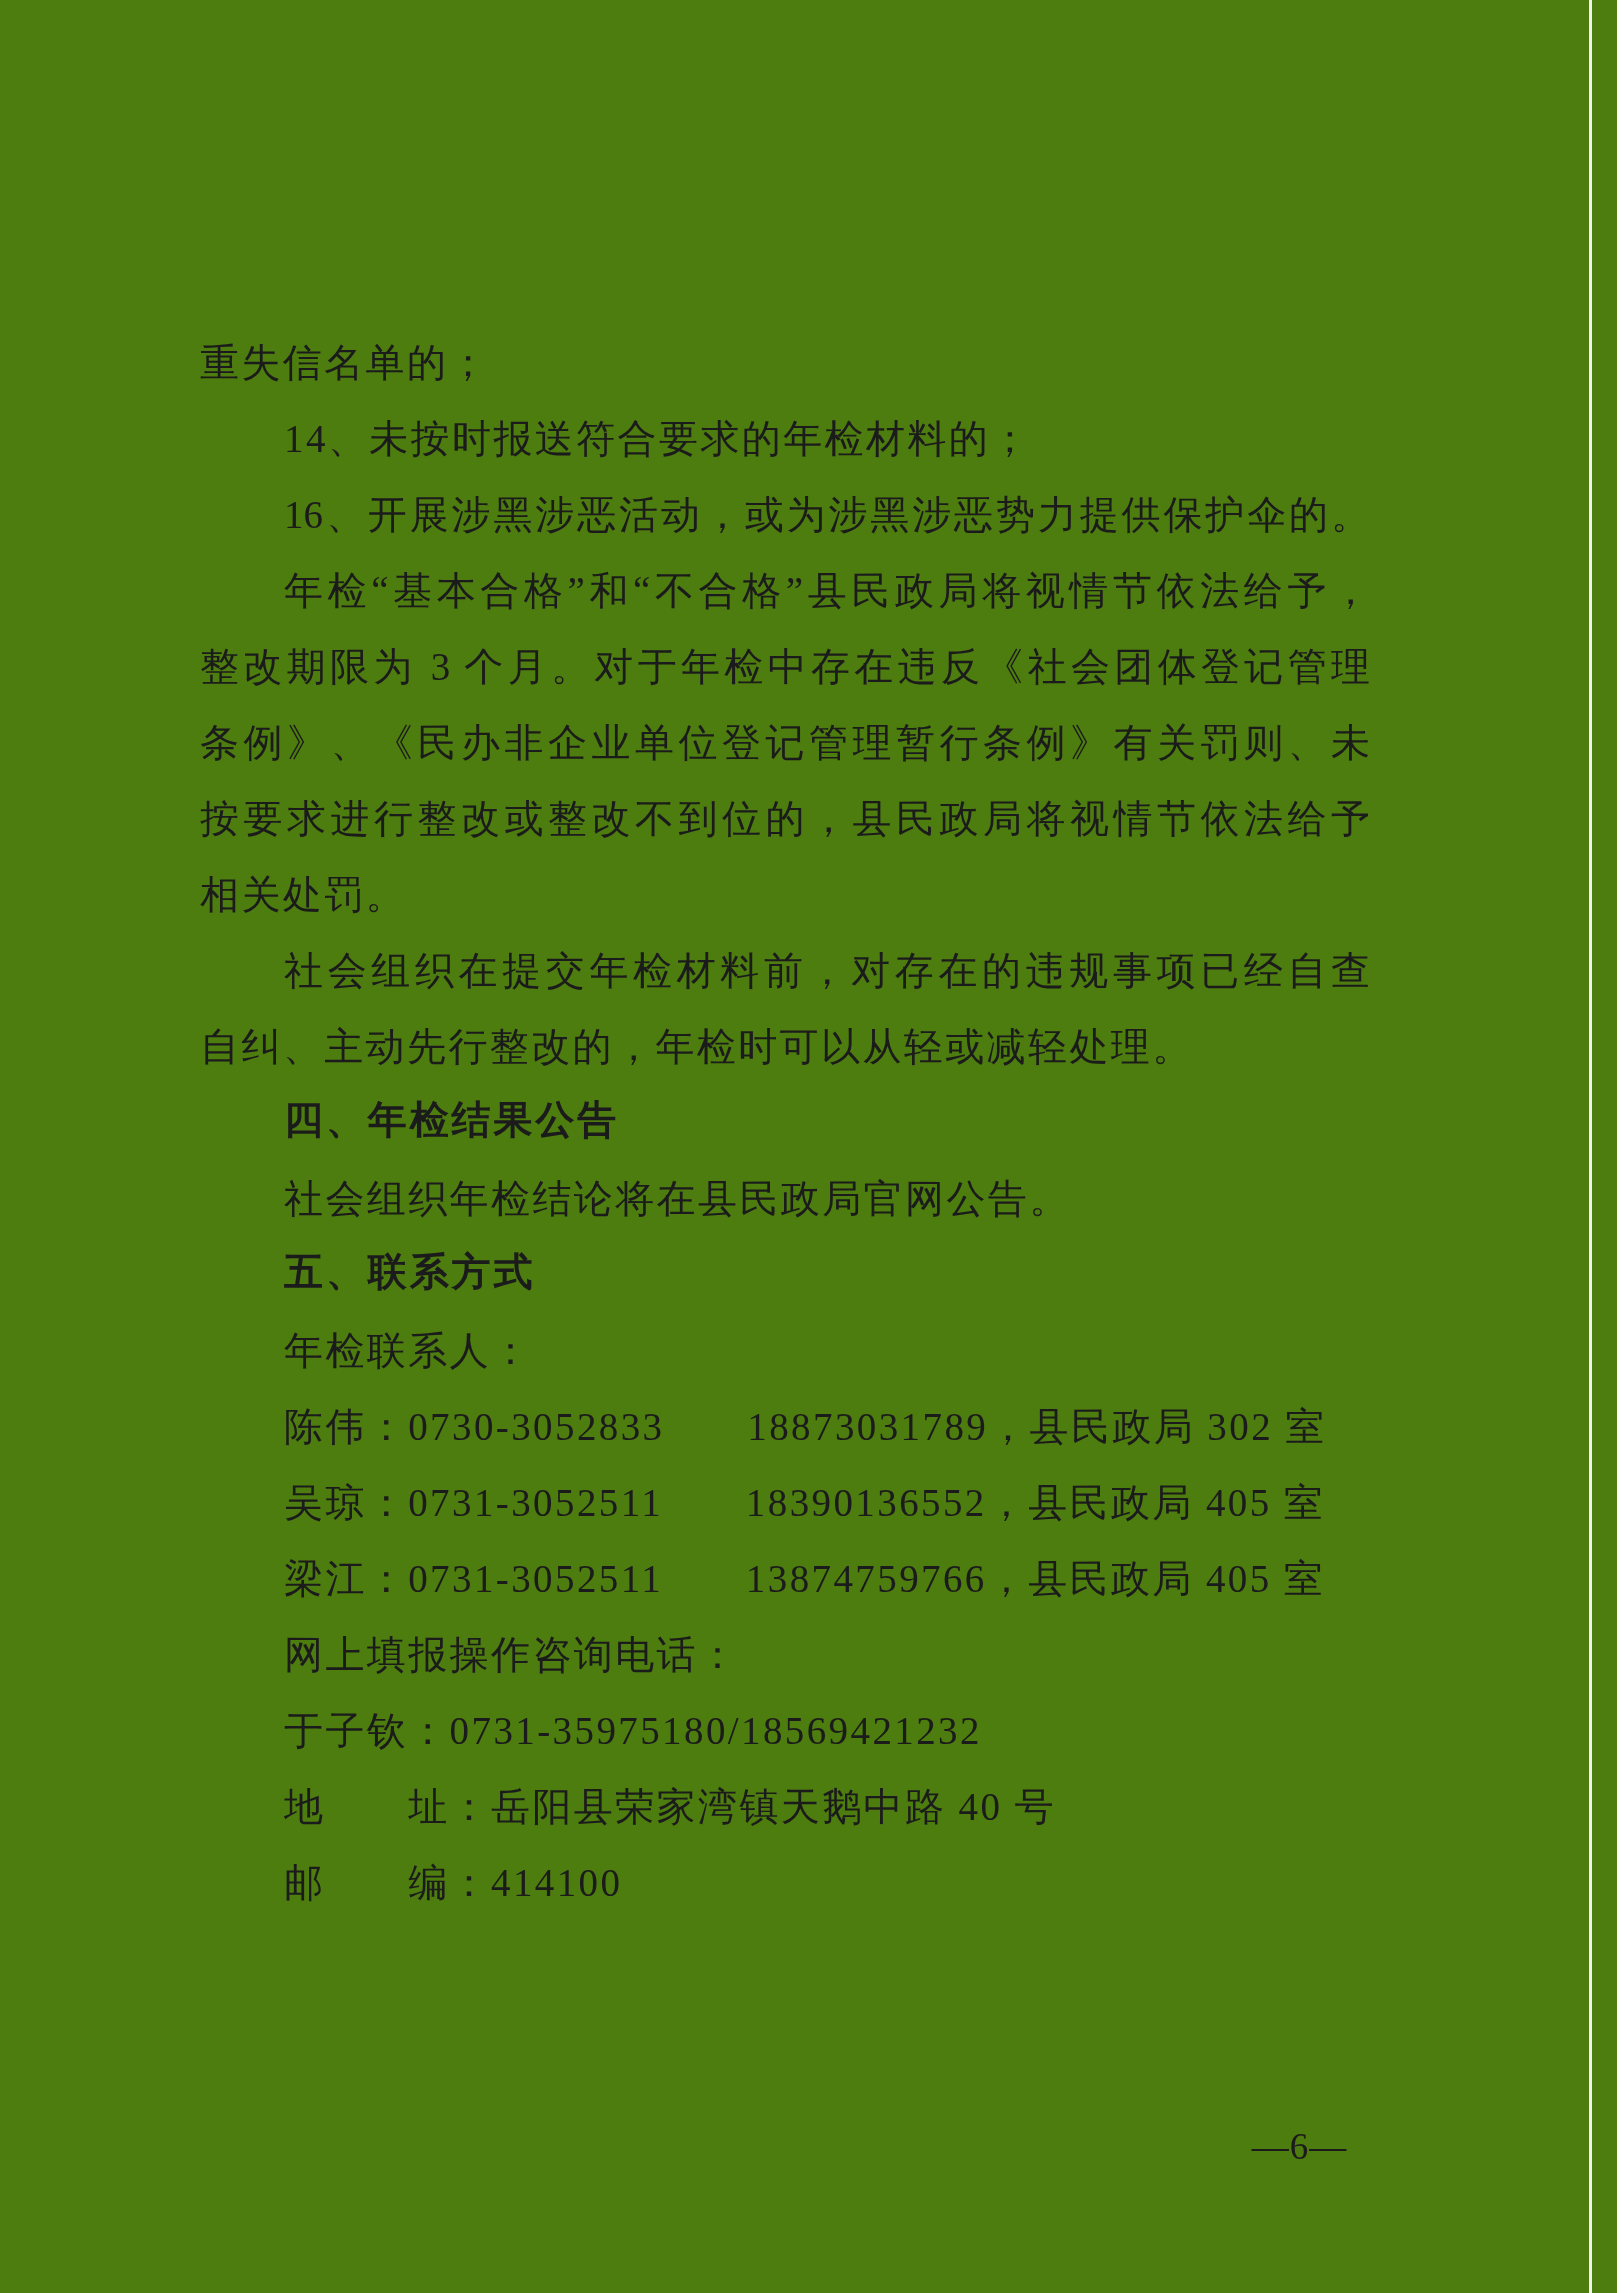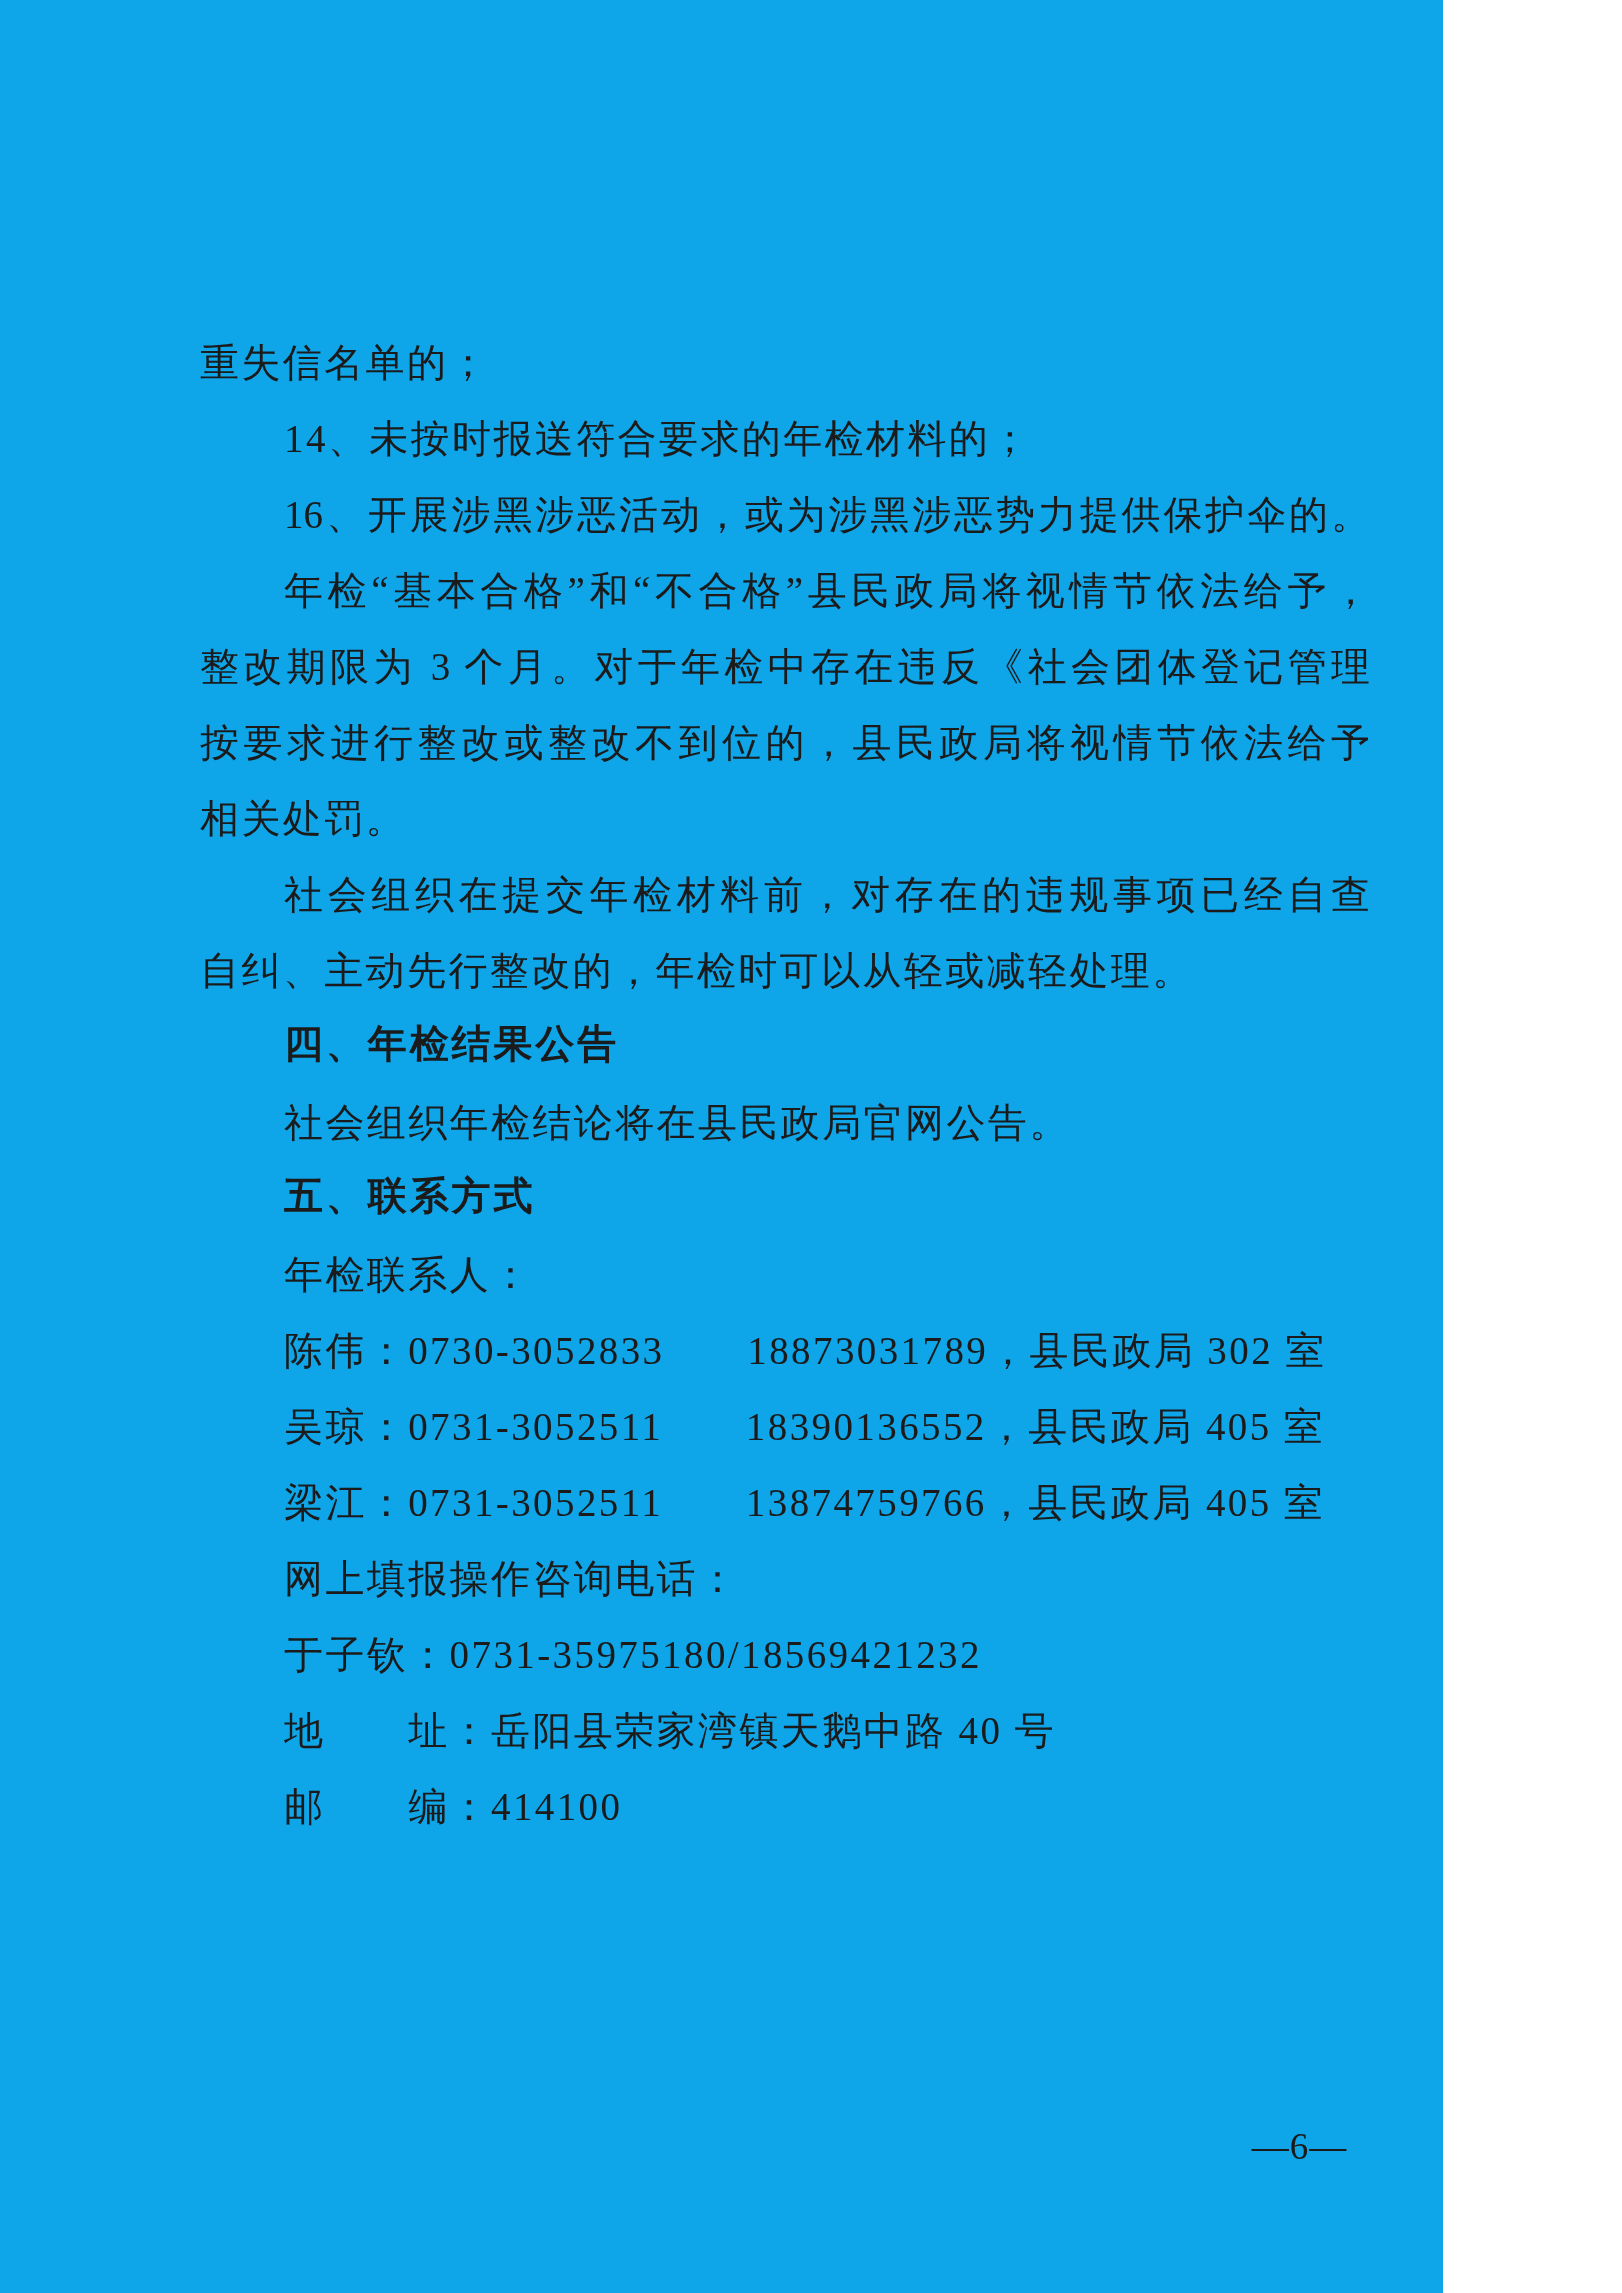--- a/index.html
+++ b/index.html
@@ -2,23 +2,23 @@
 <html><head>
 <meta charset="utf-8">
 <style>
   html, body {
     margin: 0;
     padding: 0;
     background: #ffffff;
   }
   .page {
     position: relative;
-    width: 1443px;
+    width: 1617px;
     height: 2294px;
-    background: #0ea5e9;
+    background: #4d7c0f;
     overflow: hidden;
     font-family: "Liberation Serif", "DejaVu Serif", serif;
     color: #1b1b1b;
   }
   .content {
     position: absolute;
     left: 200px;
     top: 325px;
     width: 1170px;
   }
@@ -70,20 +70,21 @@
 <div class="page">
 
   <div class="scan-line"></div>
 
   <div class="content">
     <div class="line">重失信名单的；</div>
     <div class="line indent">14、未按时报送符合要求的年检材料的；</div>
     <div class="line indent fill">16、开展涉黑涉恶活动，或为涉黑涉恶势力提供保护伞的。</div>
     <div class="line indent fill">年检“基本合格”和“不合格”县民政局将视情节依法给予，</div>
     <div class="line fill">整改期限为 3 个月。对于年检中存在违反《社会团体登记管理</div>
+    <div class="line fill">条例》、《民办非企业单位登记管理暂行条例》有关罚则、未</div>
     <div class="line fill">按要求进行整改或整改不到位的，县民政局将视情节依法给予</div>
     <div class="line">相关处罚。</div>
     <div class="line indent fill">社会组织在提交年检材料前，对存在的违规事项已经自查</div>
     <div class="line">自纠、主动先行整改的，年检时可以从轻或减轻处理。</div>
     <div class="line indent heading">四、年检结果公告</div>
     <div class="line indent">社会组织年检结论将在县民政局官网公告。</div>
     <div class="line indent heading">五、联系方式</div>
     <div class="line indent">年检联系人：</div>
     <div class="line indent">陈伟：0730-3052833　　18873031789，县民政局 302 室</div>
     <div class="line indent">吴琼：0731-3052511　　18390136552，县民政局 405 室</div>

